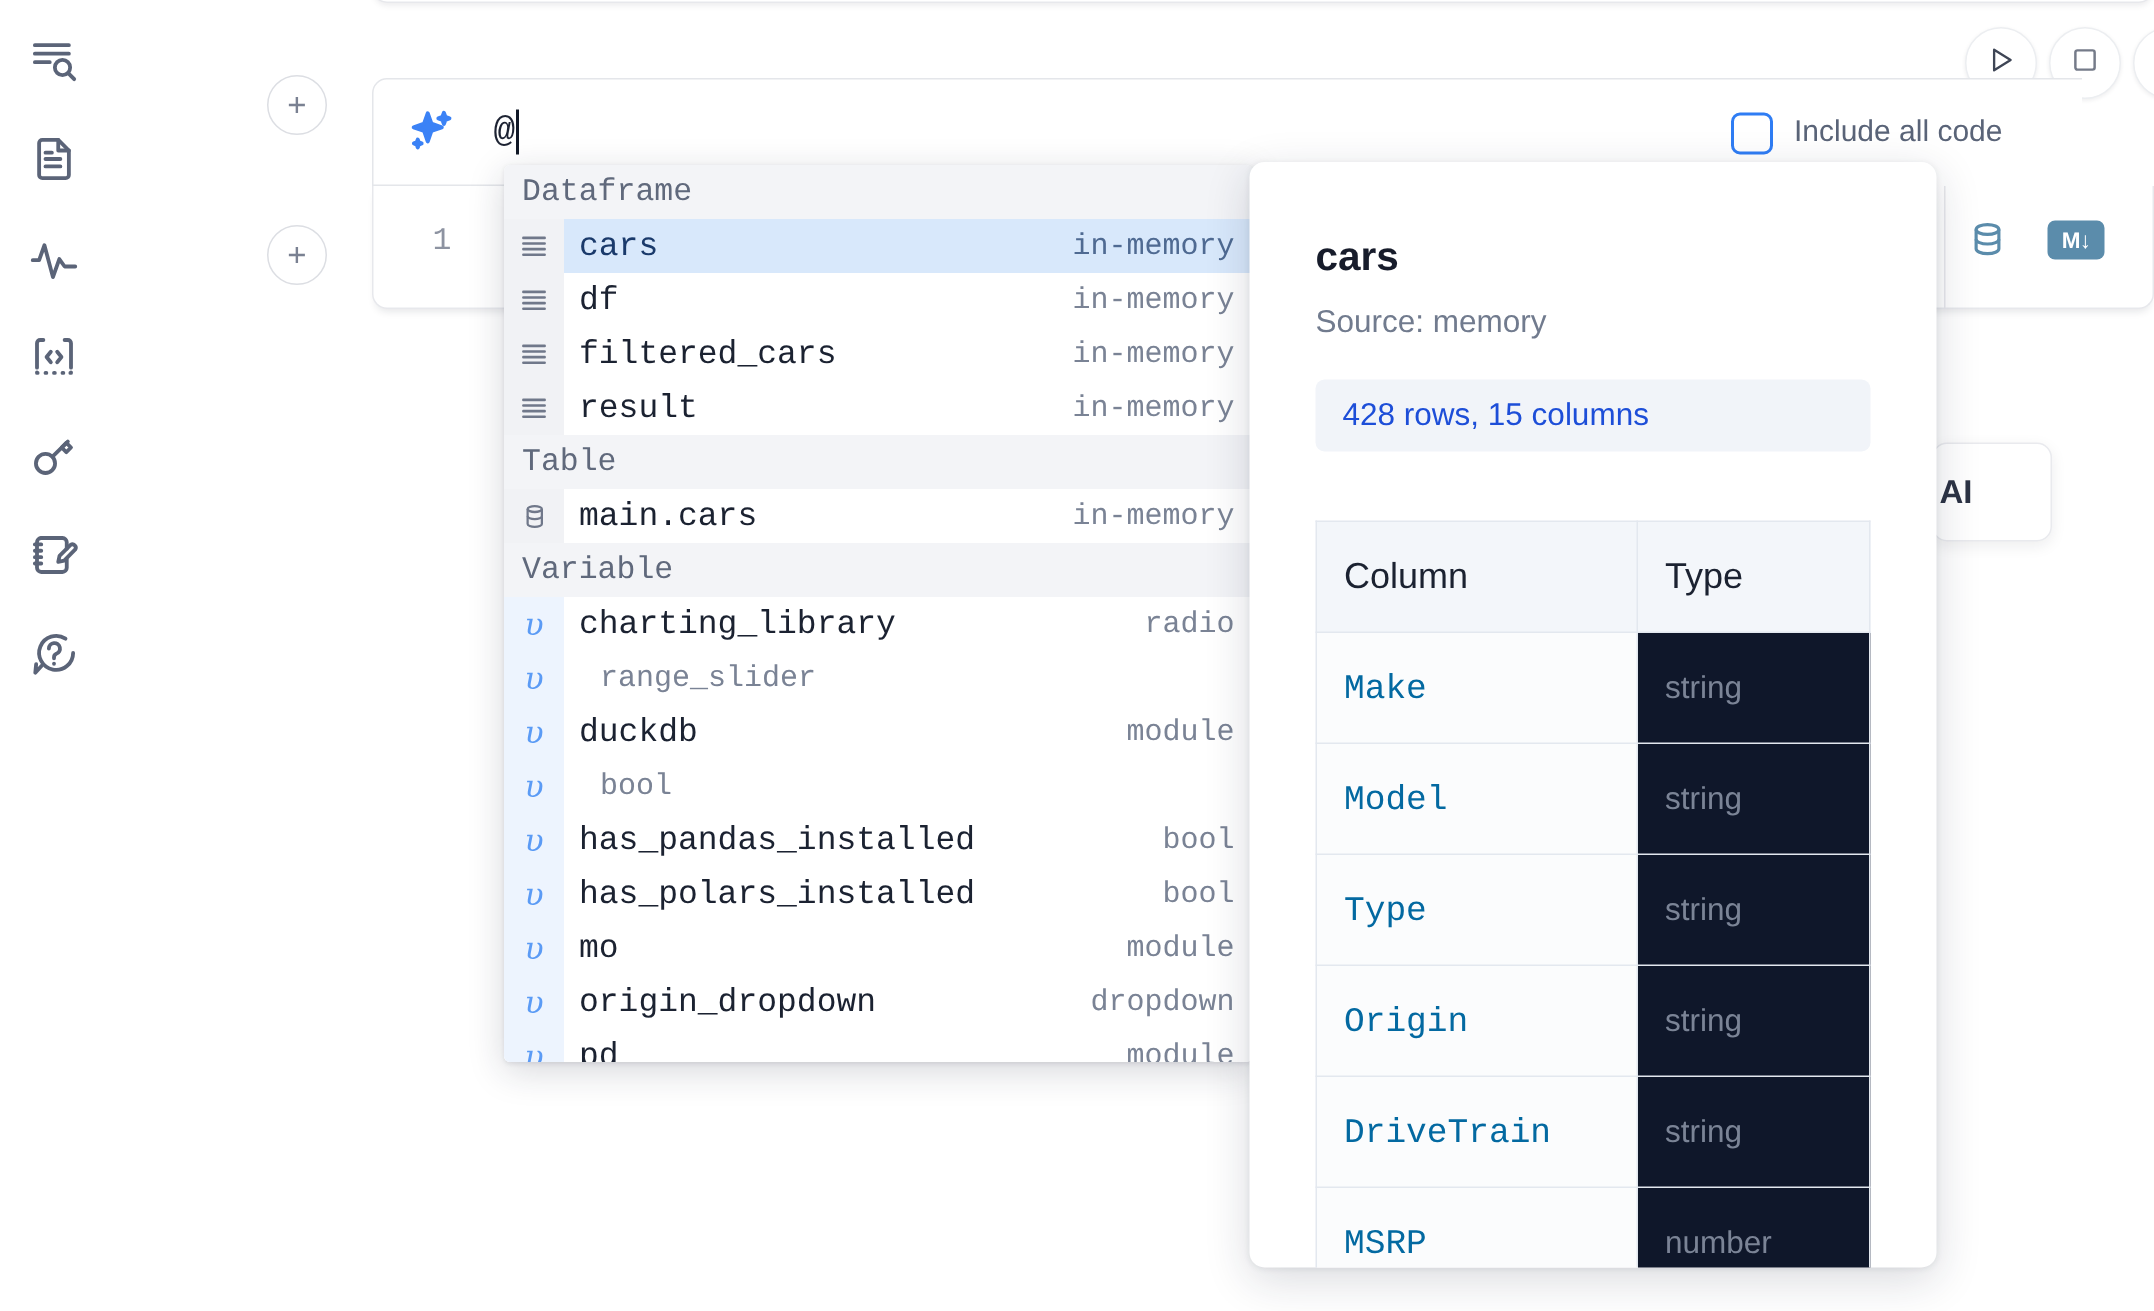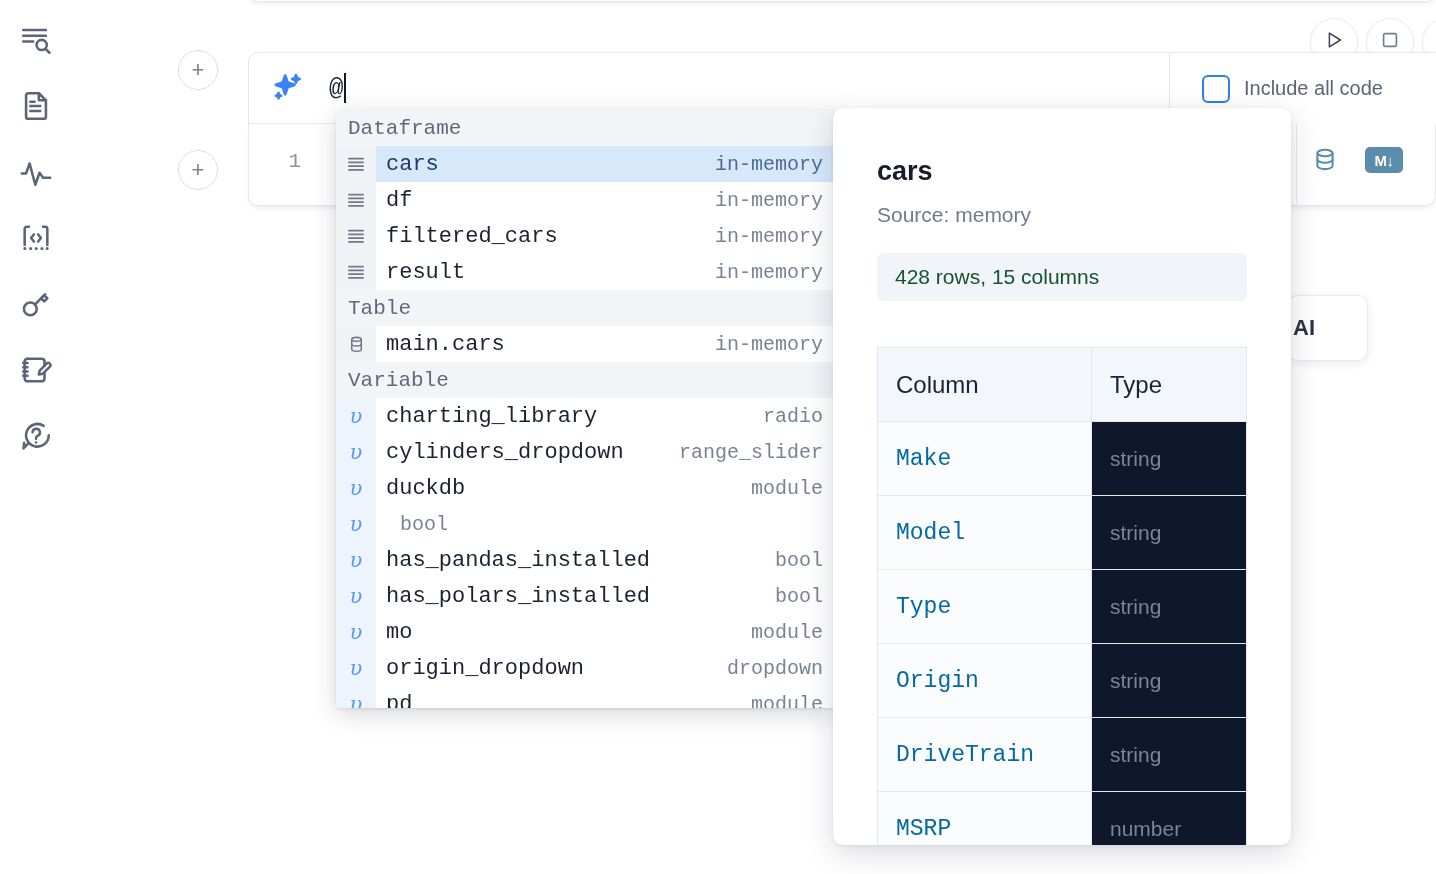--- a/index.html
+++ b/index.html
@@ -57,21 +57,21 @@
     display: flex; align-items: center;
     font-family: "Liberation Mono", monospace;
     font-size: 24px; color: #1d2333;
   }
   .ai-caret {
     display: inline-block; width: 2px; height: 30px; background: #111827;
     margin-left: 1px; vertical-align: middle;
   }
 
   .ai-right {
-    position: absolute; left: 1170px; top: 52px; width: 266px; height: 72px;
+    position: absolute; left: 1122px; top: 52px; width: 266px; height: 72px;
     border-top: 1px solid #e4e6ea; background: #fff;
     display: flex; align-items: center; padding-left: 32px; gap: 14px;
   }
   .chk {
     width: 28px; height: 28px; border: 2px solid #2f7df4; border-radius: 6px;
     background: #fff; flex: 0 0 auto; cursor: pointer;
   }
   .chk-label { font-size: 20px; color: #5a6478; white-space: nowrap; }
 
   
@@ -159,21 +159,21 @@
     position: absolute; left: 833px; top: 108px; width: 458px; height: 737px;
     background: #fff; border-radius: 10px;
     box-shadow: 0 8px 30px rgba(25,32,56,.16), 0 1px 4px rgba(25,32,56,.08);
     overflow: hidden; padding: 0 44px;
   }
   .d-title { margin-top: 48px; font-size: 27px; font-weight: bold; color: #171c2b; }
   .d-src { margin-top: 16px; font-size: 21px; color: #717b8e; }
   .d-chip {
     margin-top: 26px; height: 48px; background: #f1f4f9; border-radius: 6px;
     display: flex; align-items: center; padding-left: 18px;
-    font-size: 21px; color: #14532d;
+    font-size: 21px; color: #1d4ed8;
   }
   .d-table {
     margin-top: 46px; width: 100%; border-collapse: collapse;
     border: 1px solid #e3e8ef; table-layout: fixed;
   }
   .d-table th, .d-table td {
     border: 1px solid #e3e8ef; height: 74px; text-align: left; padding: 0 18px;
     vertical-align: middle;
   }
   .d-table th { background: #f3f6fa; font-size: 24px; font-weight: normal; color: #1b2231; }
@@ -409,21 +409,20 @@
           <div class="ac-body">
             <span class="ac-label">charting_library</span>
             <span class="ac-meta">radio</span>
           </div>
         </div>
       </div>
       <div class="ac-item">
         <div class="ac-gut var">υ</div>
         <div class="ac-rowbg">
           <div class="ac-body">
-            <span class="ac-label">cylinders_dropdown</span>
             <span class="ac-meta">range_slider</span>
           </div>
         </div>
       </div>
       <div class="ac-item">
         <div class="ac-gut var">υ</div>
         <div class="ac-rowbg">
           <div class="ac-body">
             <span class="ac-label">duckdb</span>
             <span class="ac-meta">module</span>

